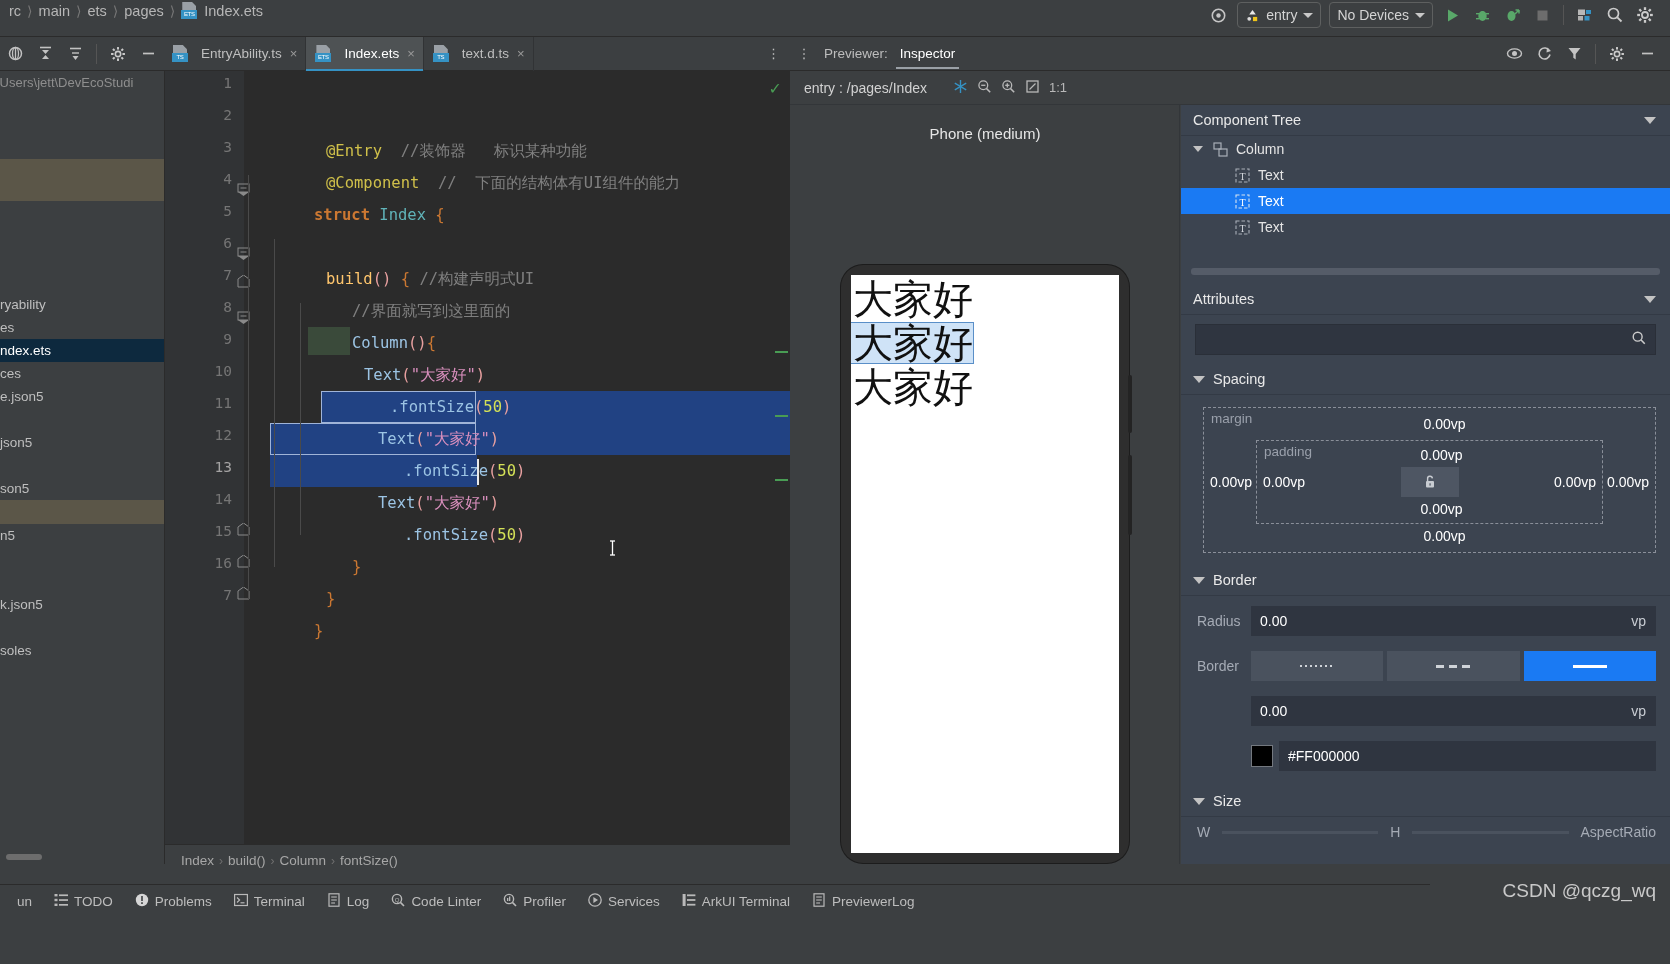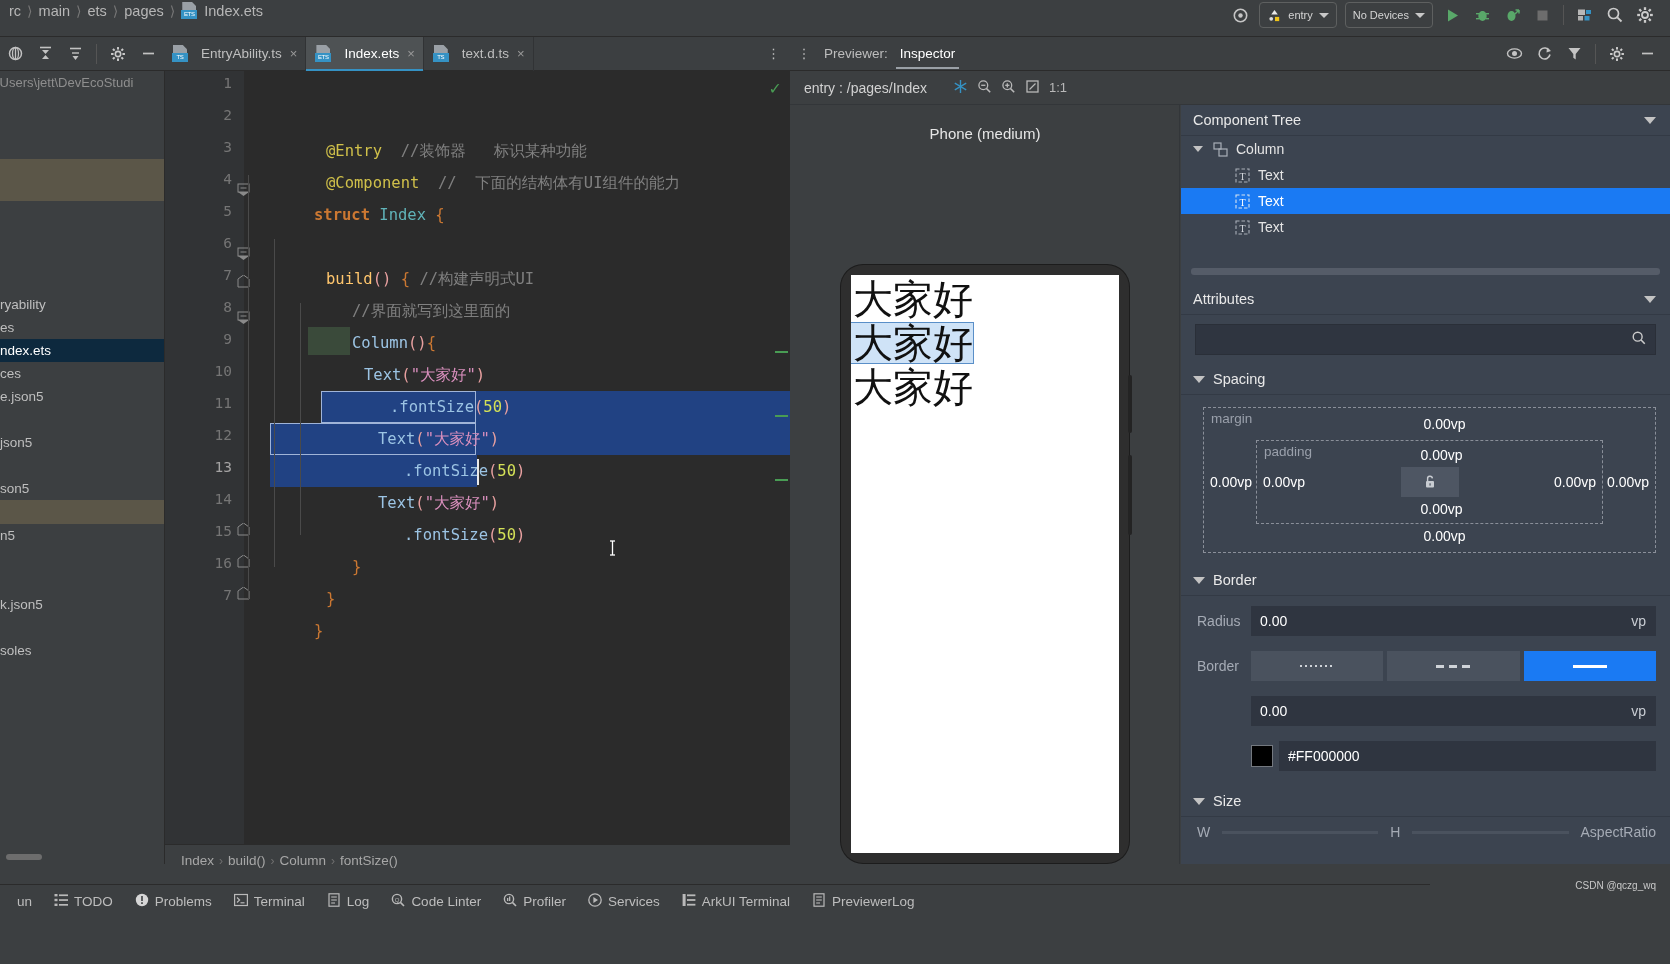--- a/index.html
+++ b/index.html
@@ -40,21 +40,21 @@
   #topbar-right {
     margin-left: auto; display: flex; align-items: center; gap: 0px; padding-right: 10px;
   }
   .tb-icon {
     width: 30px; height: 30px; display: flex; align-items: center;
     justify-content: center; cursor: pointer;
   }
   .combo {
     display: flex; align-items: center; gap: 6px; height: 26px;
     border: 1px solid #5e6060; border-radius: 4px; padding: 0 7px;
-    margin: 0 4px; color: #d4d4d4; font-size: 11px; cursor: pointer;
+    margin: 0 4px; color: #d4d4d4; font-size: 14px; cursor: pointer;
   }
   .caret-d {
     width:0;height:0;border-left:5px solid transparent;border-right:5px solid transparent;
     border-top:5px solid #c8c8c8;
   }
   .divider-v { width:1px; height:20px; background:#555; margin:0 6px; }
 
   
   #tabstrip {
     position: absolute; left: 0; top: 37px; width: 790px; height: 34px;
@@ -275,21 +275,21 @@
   }
   .bt {
     display: flex; align-items: center; gap: 6px; padding: 0 11px; height: 34px;
     color: #bdbdbd; font-size: 13.5px; cursor: pointer; white-space: nowrap;
   }
   #statusbar {
     position: absolute; left: 0; top: 918px; width: 1670px; height: 46px;
     background: #3c3f41; display: flex; align-items: center;
   }
   #watermark {
-    position: absolute; right: 14px; top: 880px; color: #c9c9c9; font-size: 10px;
+    position: absolute; right: 14px; top: 880px; color: #c9c9c9; font-size: 19px;
   }
   .spacer-fill { flex: 1; }
 </style>
 </head>
 <body>
 
 <div id="topbar">
   <div id="breadcrumb">
     <span class="crumb">rc</span>
     <span class="sep">⟩</span>

